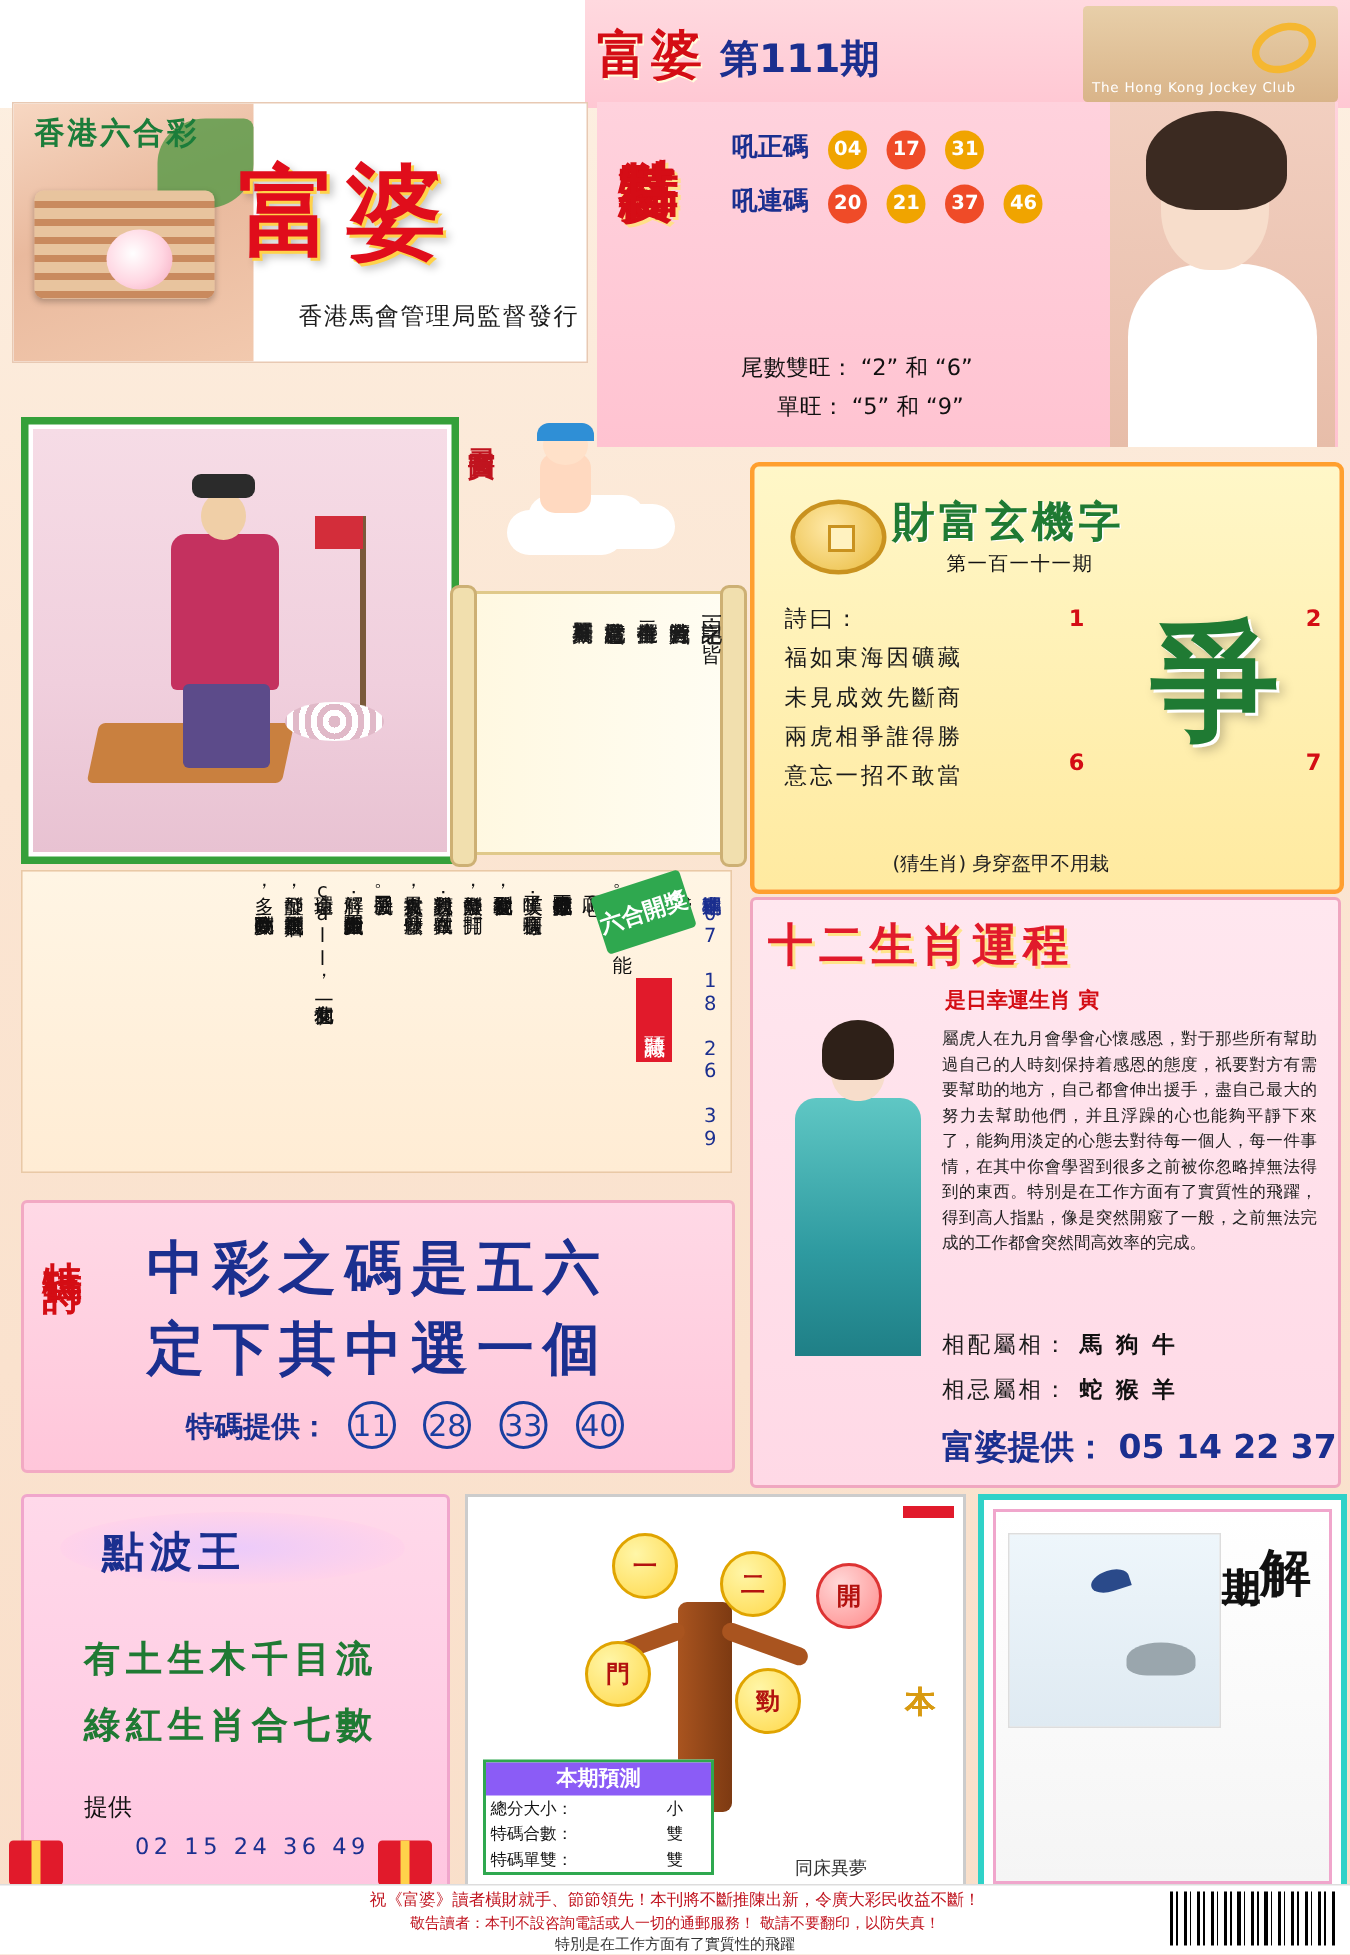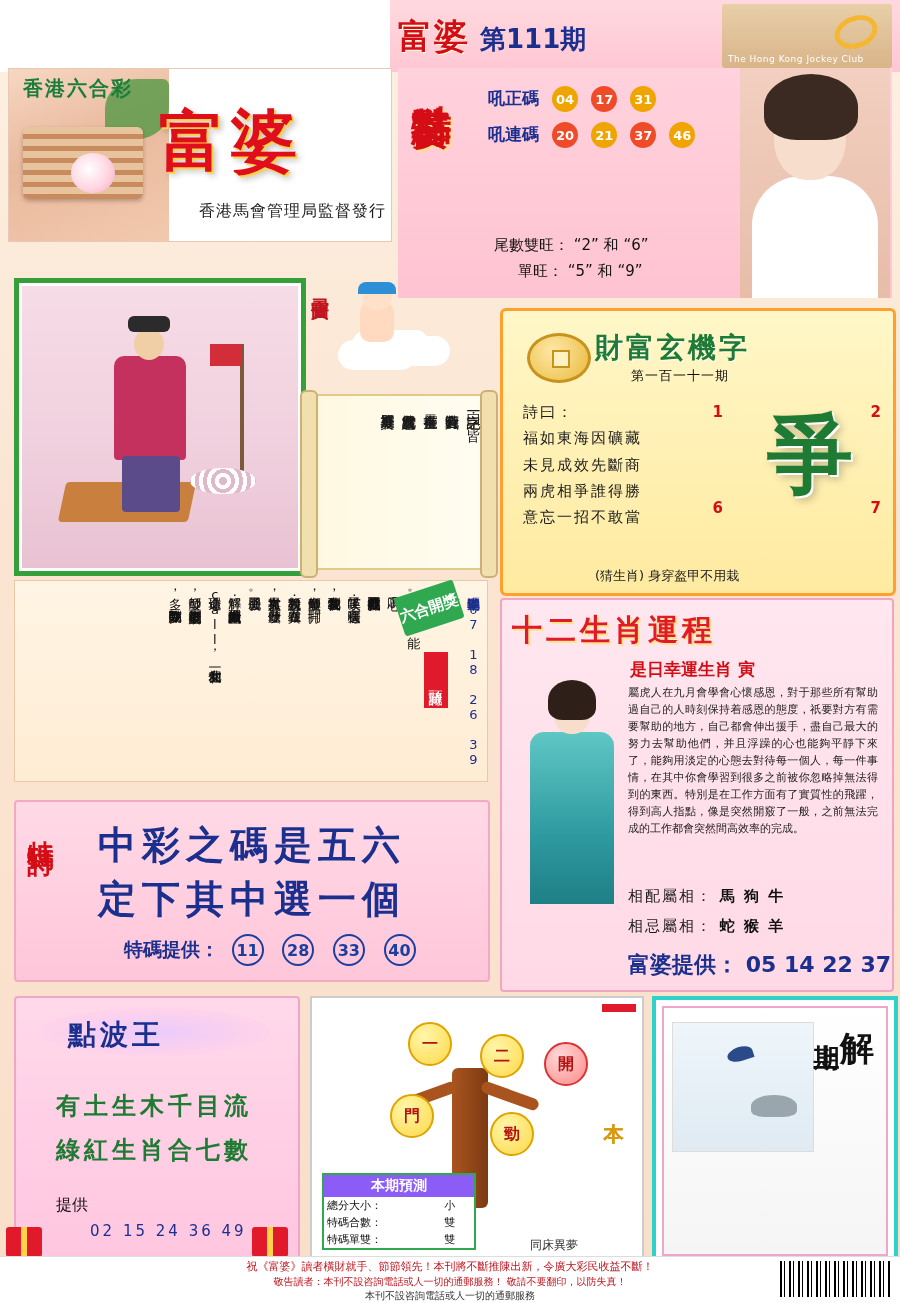--- a/index.html
+++ b/index.html
@@ -18,21 +18,21 @@
   .vert{writing-mode:vertical-rl;text-orientation:upright;}
   .ctr{display:flex;align-items:center;justify-content:center;}
   .ball{
     display:inline-flex;align-items:center;justify-content:center;
     width:26px;height:26px;border-radius:50%;
     font-size:13px;font-weight:bold;color:#fff;
   }
   .circnum{
     display:inline-flex;align-items:center;justify-content:center;
     width:28px;height:28px;border-radius:50%;
-    border:2px solid #1a3fa0;color:#1a3fa0;font-size:16px;font-weight:bold;
+    border:2px solid #1a3fa0;color:#1a3fa0;font-size:20px;font-weight:normal;
     background:transparent;margin:0 6px;
   }
   
   .topbar{left:0;top:0;width:900px;height:72px;
     background:linear-gradient(180deg,#ffd9df 0%,#ffc7d3 100%);}
   .top-left-white{left:0;top:0;width:390px;height:72px;background:#fff;}
   .top-title{left:398px;top:14px;width:300px;font-size:34px;font-weight:bold;}
   .top-title .fu{color:#d40d14;letter-spacing:2px;text-shadow:1px 1px 0 #ffd;}
   .top-title .qi{color:#1b2f8f;font-size:26px;margin-left:10px;}
   .jockey{right:8px;top:4px;width:170px;height:64px;
@@ -104,21 +104,21 @@
   .xjpoem{position:absolute;left:20px;top:88px;font-size:15px;color:#1b1b1b;line-height:1.75;letter-spacing:2px;}
   .bigchar{position:absolute;right:40px;top:86px;font-size:86px;font-weight:bold;color:#1f7a33;
     text-shadow:2px 2px 0 #fff,4px 4px 8px rgba(0,0,0,.25);}
   .cnr{position:absolute;font-size:15px;font-weight:bold;color:#d40d14;}
   .xjnote{position:absolute;left:92px;bottom:8px;font-size:13px;color:#222;}
   
   .shengxiao{left:500px;top:598px;width:390px;height:390px;background:linear-gradient(180deg,#ffe7ef,#ffd9e6);
     border:2px solid #f0a6c0;border-radius:4px;}
   .sxtitle{position:absolute;left:10px;top:10px;font-size:30px;font-weight:bold;color:#e11a2b;
     letter-spacing:4px;text-shadow:2px 2px 0 #ffe48a;}
-  .sxsub{position:absolute;left:128px;top:58px;font-size:17px;font-weight:bold;color:#d40d14;}
+  .sxsub{position:absolute;left:128px;top:58px;font-size:14px;font-weight:bold;color:#d40d14;}
   .sxbody{position:absolute;left:126px;top:84px;width:250px;font-size:11px;color:#222;line-height:1.55;text-align:justify;}
   .sxgirl{position:absolute;left:6px;top:74px;width:128px;height:230px;overflow:hidden;}
   .sxgirl .h{position:absolute;left:40px;top:6px;width:48px;height:40px;border-radius:50% 50% 30% 30%;background:#2e2018;}
   .sxgirl .f{position:absolute;left:46px;top:18px;width:36px;height:42px;border-radius:45%;background:#f7ddcb;}
   .sxgirl .d{position:absolute;left:22px;top:58px;width:84px;height:172px;border-radius:14px 14px 0 0;
     background:linear-gradient(180deg,#5fc7c4,#2e9aa0 60%,#1f7f86);}
   .sxrow{position:absolute;font-size:15px;color:#1b1b1b;letter-spacing:2px;}
   .sxrow b{color:#111;}
   .sxoffer{position:absolute;left:126px;bottom:10px;font-size:22px;color:#1b2f8f;font-weight:bold;}
   
@@ -399,17 +399,17 @@
       <div class="sqtitle vert" style="right:46px;">上期</div>
       <div class="sqjie">解</div>
     </div>
   </div>
 
   <div class="abs gift" style="left:6px;"></div>
   <div class="abs gift" style="left:252px;"></div>
   <div class="abs footer">
     <div class="foot1">祝《富婆》讀者橫財就手、節節領先！本刊將不斷推陳出新，令廣大彩民收益不斷！</div>
     <div class="foot2">敬告讀者：本刊不設咨詢電話或人一切的通郵服務！ 敬請不要翻印，以防失真！</div>
-    <div class="foot3">本刊不設咨詢電話或人一切的通郵服務</div>
+    <div class="foot3">特別是在工作方面有了實質性的飛躍</div>
     <div class="barcode"></div>
   </div>
 
 </div>
 
 </body></html>

